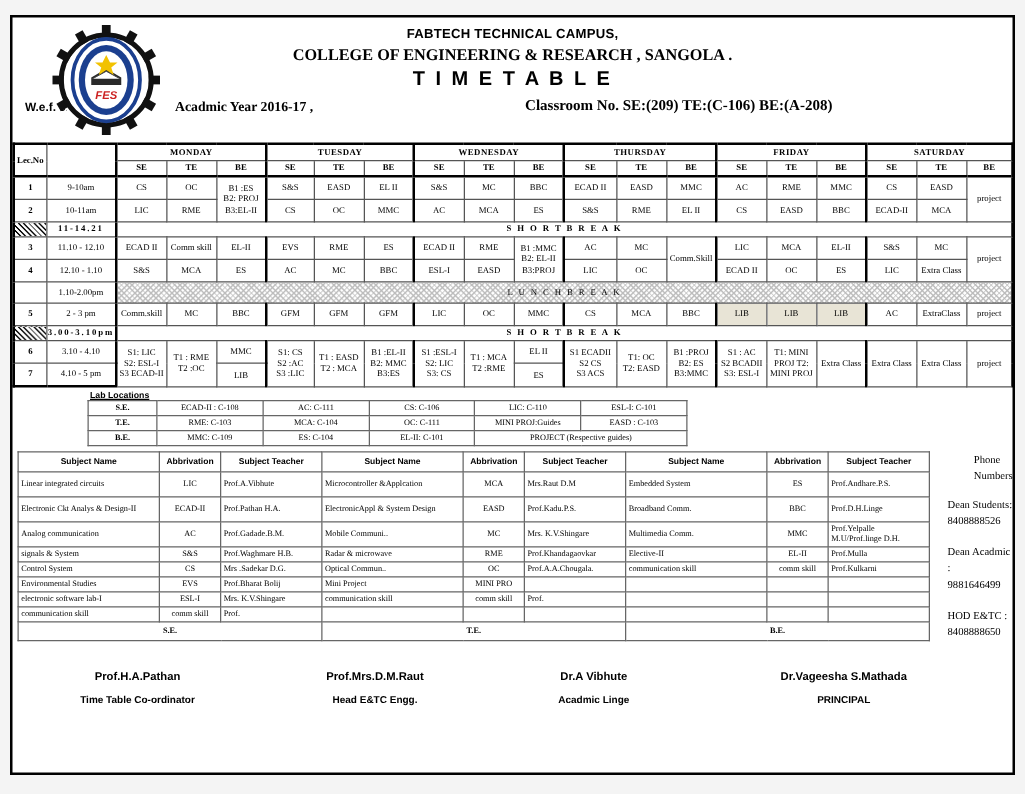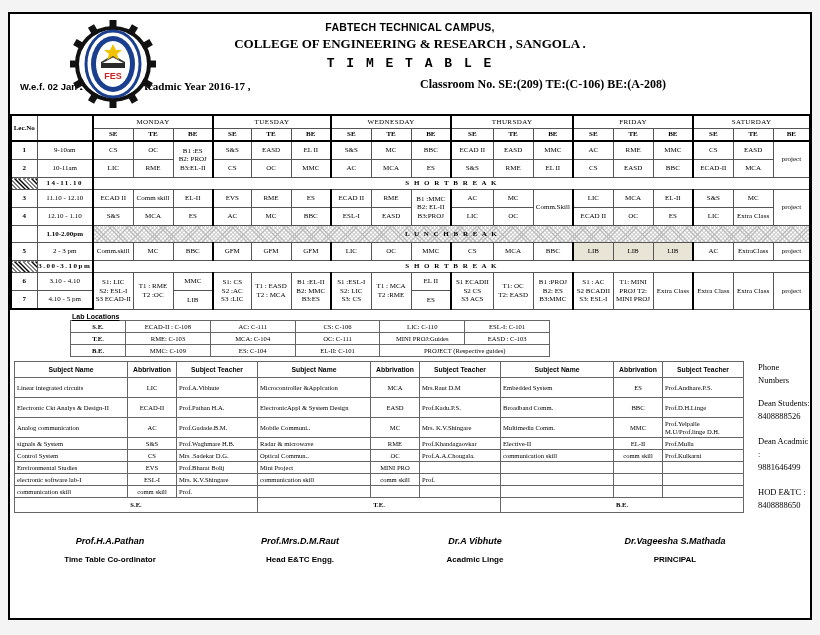--- a/index.html
+++ b/index.html
@@ -1,46 +1,46 @@
 <!DOCTYPE html>
 <html><head>
 <meta charset="utf-8">
 <style>
   html,body{margin:0;padding:0;background:#f2f2f2;}
   body{font-family:"Liberation Serif",serif;color:#000;}
   #page{position:relative;width:820px;height:635px;background:#f4f4f4;overflow:hidden;}
   #sheet{position:absolute;left:8px;top:12px;width:804px;height:608px;background:#fff;border:2px solid #000;box-sizing:border-box;}
   
   .hdr{position:relative;height:100px;}
-  .logo{position:absolute;left:60px;top:2px;width:86px;height:100px;}
+  .logo{position:absolute;left:32px;top:2px;width:86px;height:100px;font-style:italic;}
   .logo svg{display:block;}
   .titles{text-align:center;padding-top:6px;}
   .t1{font-family:"Liberation Sans",sans-serif;font-weight:bold;font-size:10.5px;letter-spacing:.2px;line-height:15px;}
   .t2{font-family:"Liberation Serif",serif;font-weight:bold;font-size:13px;line-height:17px;}
   .t3{font-family:"Liberation Serif",serif;font-weight:bold;font-size:12.5px;line-height:19px;}
-  .t4{font-family:Liberation Mono, monospace;font-weight:bold;font-size:13px;letter-spacing:2px;line-height:20px;margin-top:2px;}
+  .t4{font-family:Liberation Sans, sans-serif;font-weight:bold;font-size:16px;letter-spacing:2px;line-height:20px;margin-top:2px;}
   .metarow{display:flex;align-items:flex-end;font-weight:bold;padding:0 4px 2px 4px;height:18px;}
   .m-wef{width:120px;font-size:9.5px;font-family:"Liberation Sans",sans-serif;padding-left:6px;}
   .m-year{width:150px;font-size:11px;}
   .m-sem{width:150px;font-size:12px;text-align:center;}
   .m-room{flex:1;font-size:12px;text-align:center;padding-right:10px;}
   
   table.tt{border-collapse:collapse;table-layout:fixed;width:800px;margin:0;}
   table.tt td,table.tt th{border:1px solid #555;font-size:7px;text-align:center;vertical-align:middle;
      font-family:"Liberation Serif",serif;padding:0;line-height:8.5px;overflow:hidden;}
-  .dayhdr{font-family:"Liberation Sans",sans-serif;font-weight:normal;font-size:7.5px;letter-spacing:.4px;height:12px;}
+  .dayhdr{font-family:"Liberation Sans",sans-serif;font-weight:bold;font-size:7.5px;letter-spacing:.4px;height:12px;}
   .subhdr{font-family:"Liberation Sans",sans-serif;font-weight:bold;font-size:7px;height:11px;}
   .lecno{font-family:"Liberation Sans",sans-serif;font-weight:bold;font-size:6.5px;}
   .bl{border-left:2px solid #000 !important;}
   .br{border-right:2px solid #000 !important;}
   .bt{border-top:2px solid #000 !important;}
   .bb{border-bottom:2px solid #000 !important;}
   .cell{height:17px;}
   .brk{height:11px;font-family:"Liberation Sans",sans-serif;font-weight:bold;font-size:6.5px;letter-spacing:1.5px;}
-  .lunch{height:16px;font-family:"Liberation Sans",sans-serif;font-weight:bold;font-size:7px;letter-spacing:1.5px;
+  .lunch{height:16px;font-family:"Liberation Sans",sans-serif;font-weight:normal;font-size:7px;letter-spacing:1.5px;
      background-image:repeating-linear-gradient(45deg,#bbb 0 1px,transparent 1px 3px),repeating-linear-gradient(-45deg,#bbb 0 1px,transparent 1px 3px);}
   .hatch{background-image:repeating-linear-gradient(45deg,#000 0 1px,#fff 1px 3px);}
   .lib{background:#e8e4d6;}
   .multi{font-size:6.2px;line-height:7.5px;}
   .multi div{white-space:nowrap;}
   .timec{font-size:7px;font-family:"Liberation Serif",serif;}
   
   .labwrap{padding:3px 0 0 60px;}
   .lablabel{font-family:"Liberation Sans",sans-serif;font-weight:bold;font-size:7px;text-decoration:underline;padding-left:2px;}
   table.lab{border-collapse:collapse;table-layout:fixed;width:480px;border:1px solid #000;}
@@ -52,26 +52,26 @@
   table.subj td,table.subj th{border:1px solid #666;font-size:6.6px;font-family:"Liberation Serif",serif;
      padding:1px 2px;vertical-align:middle;line-height:7.6px;overflow:hidden;}
   table.subj th{font-family:"Liberation Sans",sans-serif;font-weight:bold;text-align:center;font-size:6.8px;height:13px;}
   .c-name{width:108px;text-align:left;}
   .c-abbr{width:44px;text-align:center;}
   .c-teach{width:76px;text-align:left;}
   .rowh{height:20px;}
   .rows{height:12px;}
   .grpfoot{font-family:"Liberation Sans",sans-serif;font-weight:bold;text-align:center;font-size:7.5px;height:12px;}
   .phone{width:134px;padding-left:14px;font-family:"Liberation Serif",serif;font-size:8.5px;line-height:13px;}
-  .phone .ph-t{font-size:8.5px;margin-bottom:10px;}
+  .phone .ph-t{font-size:8.5px;margin-bottom:10px;margin-left:21px;}
   .phone .blk{margin-bottom:12px;}
   
   .sig{display:flex;padding:12px 0 0 0;font-family:"Liberation Sans",sans-serif;}
   .sig div.col{text-align:center;font-weight:bold;}
-  .sig .s1{font-size:9px;font-style:italic;}
+  .sig .s1{font-size:9px;}
   .sig .s2{font-size:8px;margin-top:9px;}
 </style>
 </head>
 <body>
 
 <div id="page">
  <div id="sheet">
 
   <div class="hdr">
     <div class="logo">
@@ -219,21 +219,21 @@
       <td class="cell">EL II</td>
       <td class="cell bl">CS</td>
       <td class="cell">EASD</td>
       <td class="cell">BBC</td>
       <td class="cell bl">ECAD-II</td>
       <td class="cell">MCA</td>
     </tr>
 
     <tr>
       <td class="brk hatch bl"></td>
-      <td class="brk timec">14-11.10</td>
+      <td class="brk timec">11-14.21</td>
       <td class="brk bl br" colspan="18">S H O R T          B R E A K</td>
     </tr>
 
     <tr>
       <td class="cell lecno bl">3</td>
       <td class="cell timec">11.10 - 12.10</td>
       <td class="cell bl">ECAD II</td>
       <td class="cell">Comm skill</td>
       <td class="cell">EL-II</td>
       <td class="cell bl">EVS</td>

